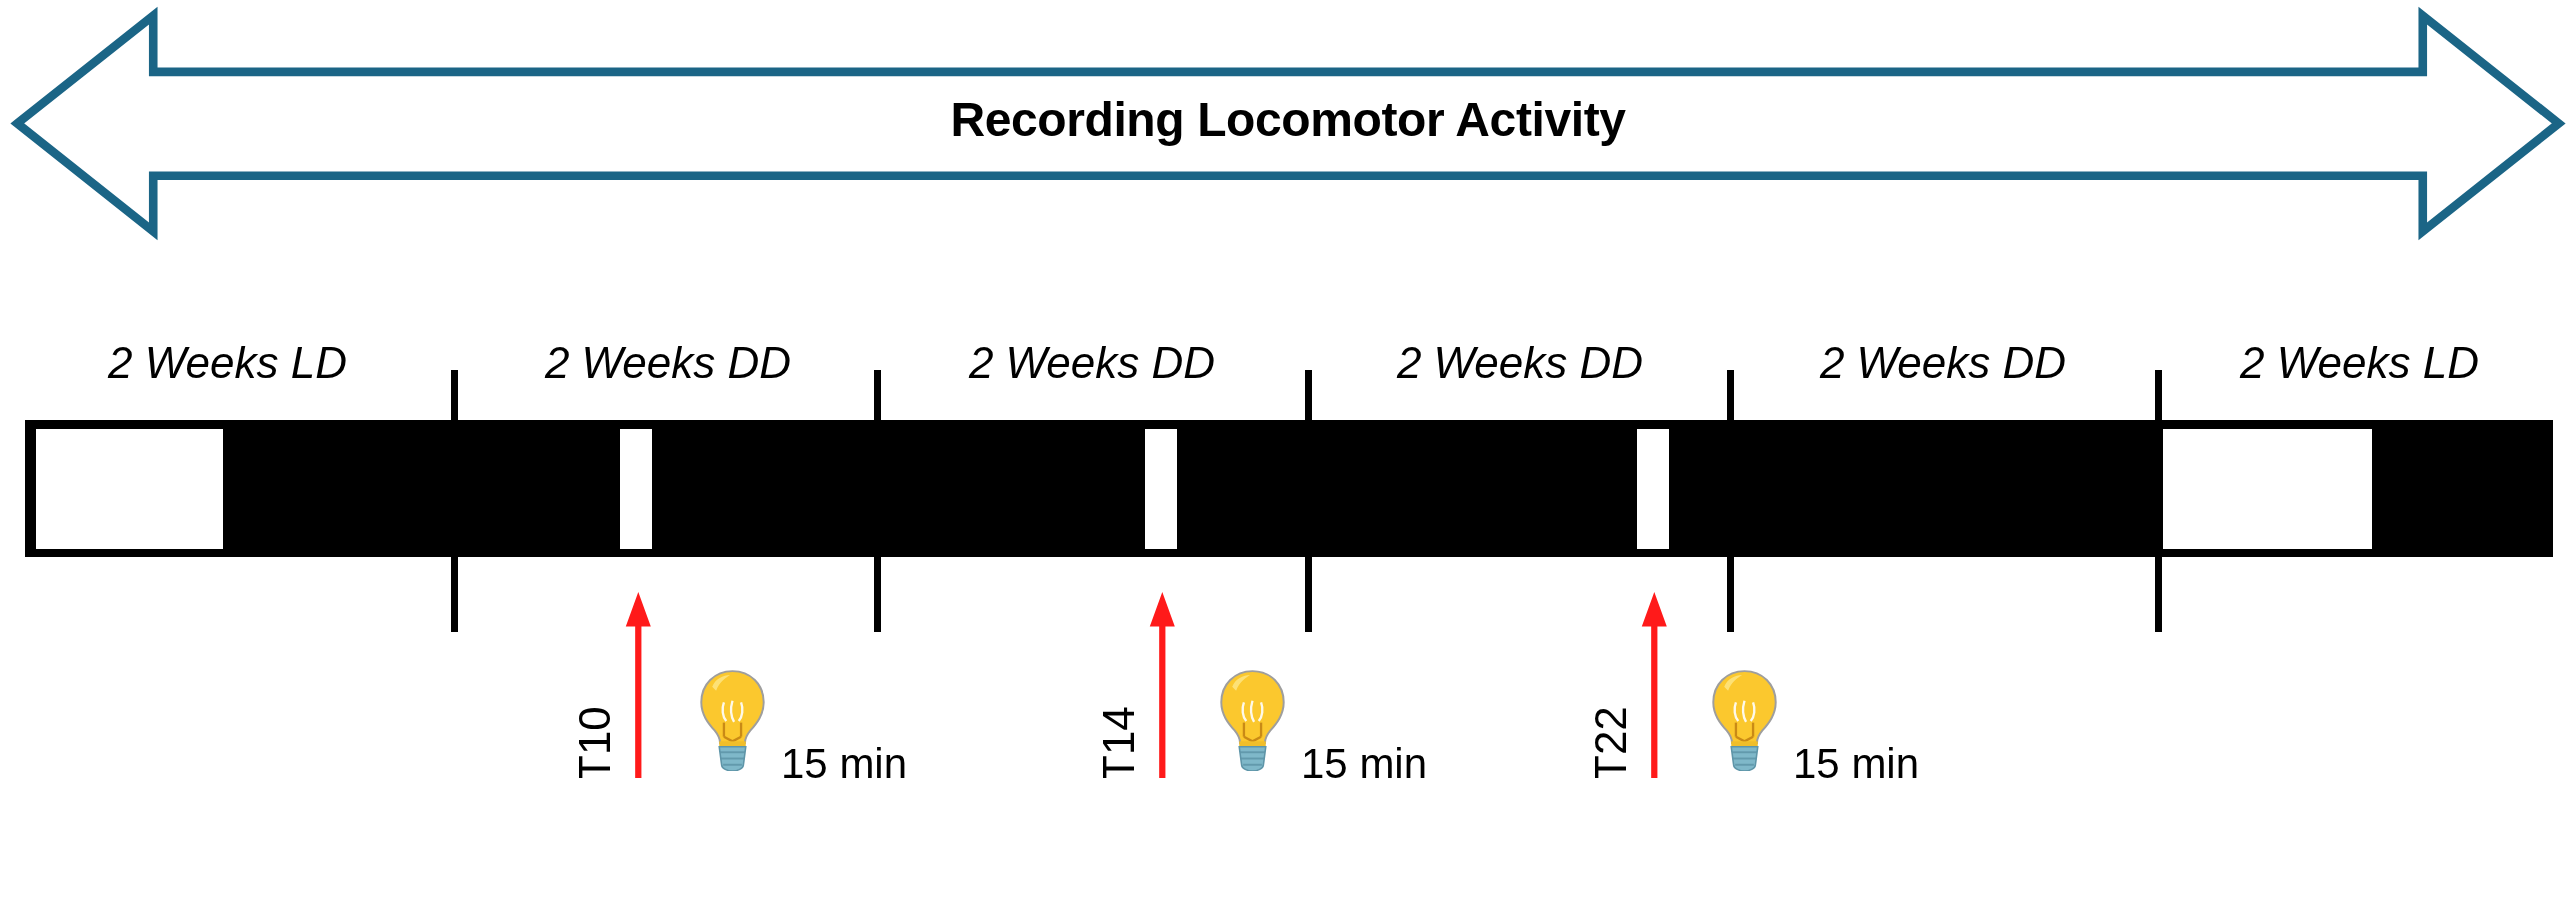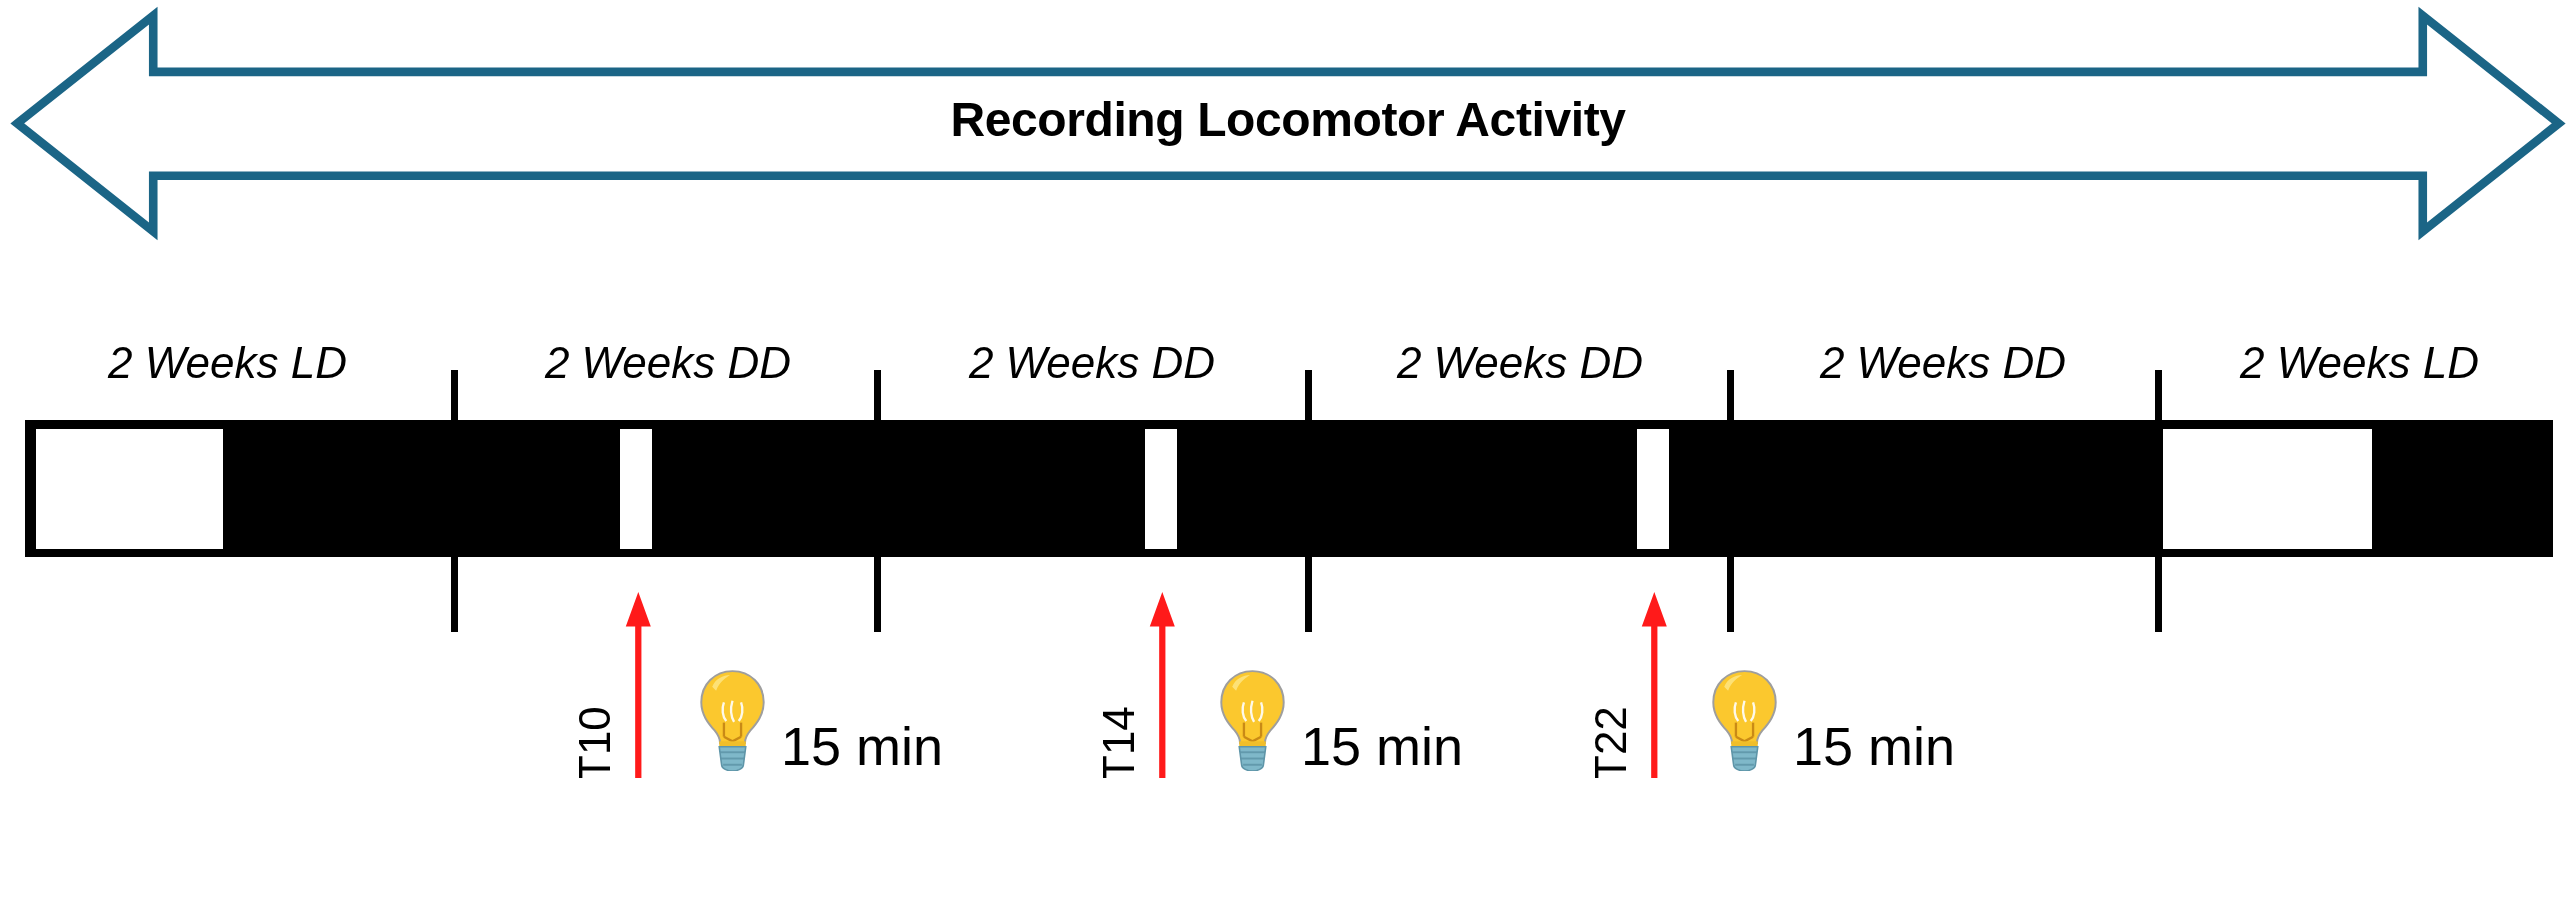--- a/index.html
+++ b/index.html
@@ -46,22 +46,23 @@
     font-family:"Liberation Sans",sans-serif;
     transform-origin:left top;
     transform:rotate(-90deg);
   }
 
   .bulb{position:absolute;width:75px;height:103px;}
   .bulb svg{display:block;}
 
   .duration{
     position:absolute;
-    font-size:54px;color:#000000;white-space:nowrap;
+    font-size:42px;color:#000000;white-space:nowrap;
     font-family:"Liberation Sans",sans-serif;
+    margin-top:25px;
   }
 </style>
 </head>
 <body>
 
 <div id="stage">
 
   <div id="banner">
     <svg width="2576" height="250" viewBox="0 0 3297 320">
       <polygon points="22,158 196,20 196,92 3101,92 3101,20 3275,158 3101,296 3101,225 196,225 196,296" fill="#FFFFFF" stroke="#1B6586" stroke-width="11" stroke-linejoin="miter"></polygon>

